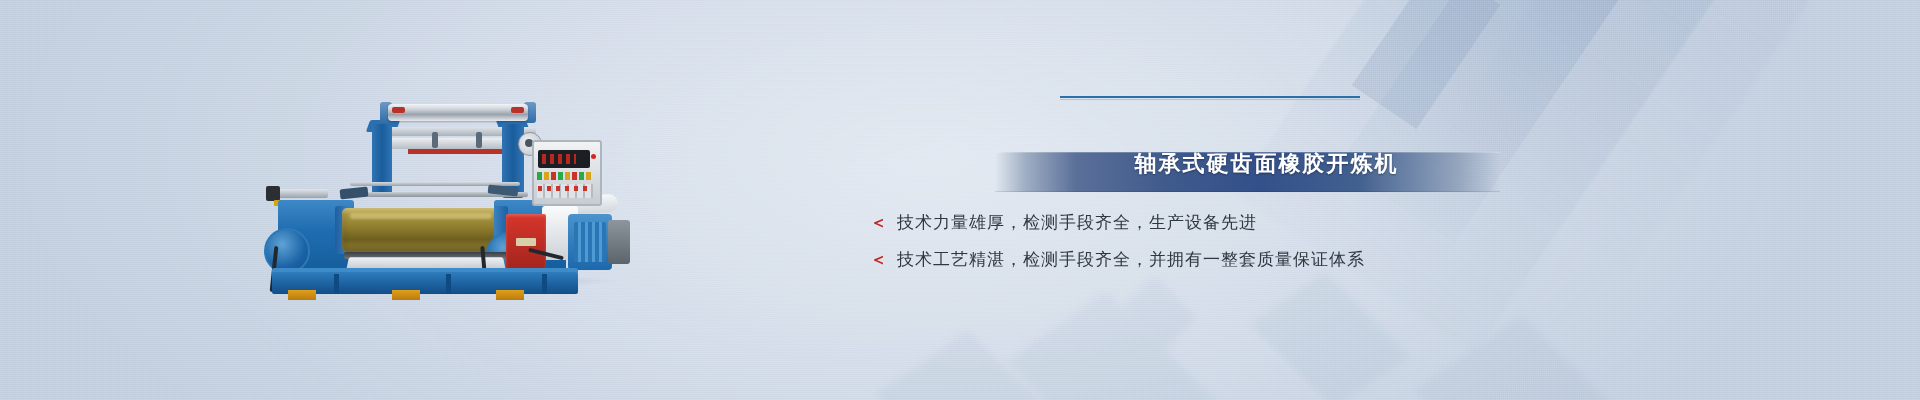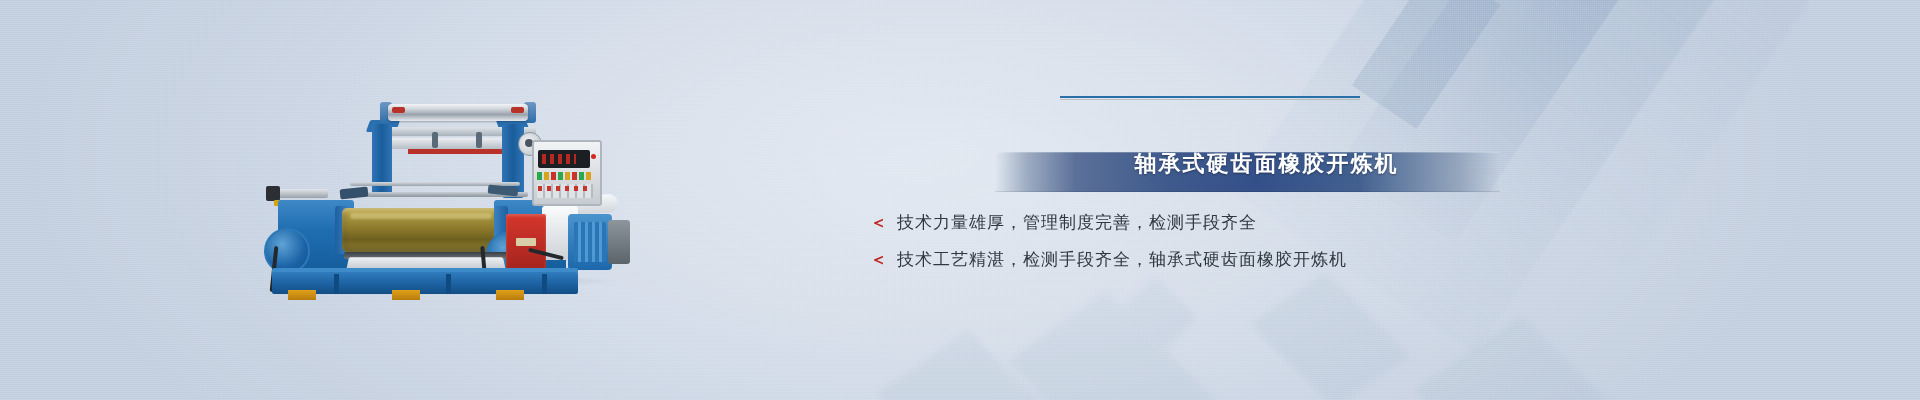--- a/index.html
+++ b/index.html
@@ -330,22 +330,22 @@
     </div>
 
 
     <div class="ribbon">
       <div class="ribbon-txt">轴承式硬齿面橡胶开炼机</div>
     </div>
 
     <div class="bullets">
       <div class="bullet">
         <span class="mark">＜</span>
-        <span class="btxt">技术力量雄厚，管理制度完善，检测手段齐全</span>
+        <span class="btxt">技术力量雄厚，检测手段齐全，生产设备先进</span>
       </div>
       <div class="bullet">
         <span class="mark">＜</span>
-        <span class="btxt">技术工艺精湛，检测手段齐全，轴承式硬齿面橡胶开炼机</span>
+        <span class="btxt">技术工艺精湛，检测手段齐全，并拥有一整套质量保证体系</span>
       </div>
     </div>
 
   </div>
 </div>
 
 </body></html>

